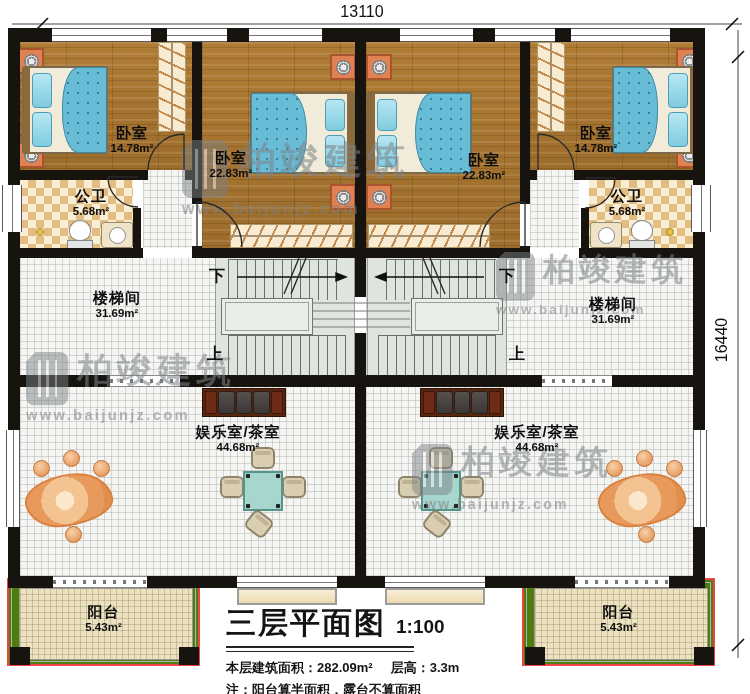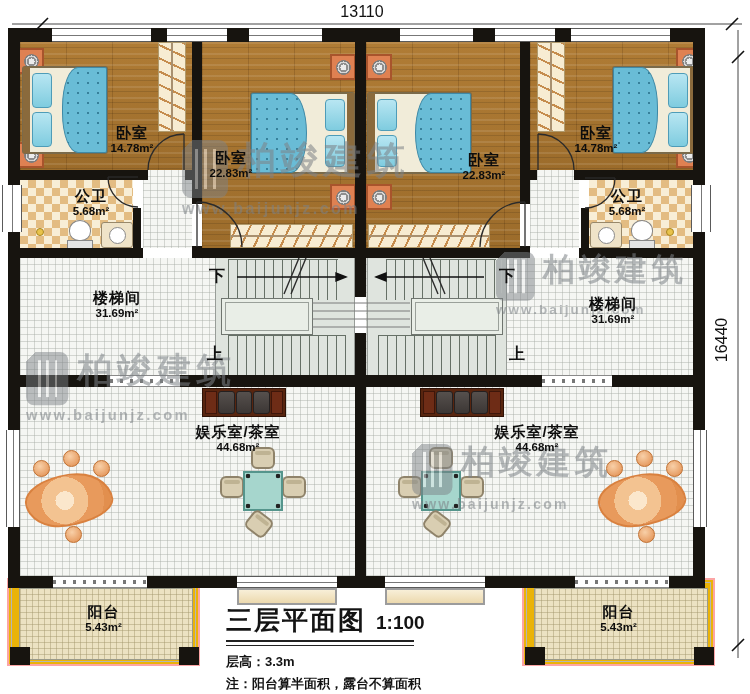--- a/index.html
+++ b/index.html
@@ -63,40 +63,40 @@
   .chair{position:absolute;width:24px;height:22px;background:#d9ceb2;border:2px solid #8f836a;border-radius:6px;box-sizing:border-box;}
   .chair::after{content:"";position:absolute;left:2px;right:2px;top:2px;height:4px;background:#bfb393;border-radius:3px;}
   .ttable{position:absolute;width:40px;height:40px;background:#a6d6cd;border:2px solid #55958c;box-sizing:border-box;
     background-image:radial-gradient(circle at 3px 3px,#222 2px,transparent 2.6px),radial-gradient(circle at calc(100% - 3px) 3px,#222 2px,transparent 2.6px),
     radial-gradient(circle at 3px calc(100% - 3px),#222 2px,transparent 2.6px),radial-gradient(circle at calc(100% - 3px) calc(100% - 3px),#222 2px,transparent 2.6px);}
   .rugset{position:absolute;}
   .rug-blob{position:absolute;border-radius:54% 46% 58% 42% / 46% 60% 42% 55%;transform:rotate(-8deg);
     background:radial-gradient(circle at 45% 50%, #fbe7cc 0 18%, #f3c391 18% 45%, #e89a5c 45% 75%, #e28f4e 75%);border:2px solid #d9813f;box-sizing:border-box;}
   .pouf{position:absolute;width:17px;height:17px;border-radius:50%;background:radial-gradient(circle at 40% 35%,#f8d0a8,#e08a4a);border:1px solid #c06f30;box-sizing:border-box;}
   
-  .balcony{position:absolute;background:#eab308;border:2px solid #fca5a5;box-sizing:border-box;}
+  .balcony{position:absolute;background:#4d7c0f;border:2px solid #ef4444;box-sizing:border-box;}
   .balcony::before{content:"";position:absolute;inset:2px;border:1px solid #b5b5b5;}
   .post{position:absolute;background:#17140f;width:20px;height:18px;}
   
   .rlabel{position:absolute;text-align:center;color:#0d0d0d;line-height:1.12;}
   .rname{font-size:15px;font-weight:700;letter-spacing:1px;}
   .rarea{font-size:11.5px;font-weight:700;}
   .dimtext{position:absolute;font-size:16px;color:#111;text-align:center;}
   
   .wm{position:absolute;opacity:.55;transform-origin:top left;}
   .wm-top{display:flex;align-items:flex-start;gap:10px;}
   .wm-logo{width:46px;height:58px;border-radius:9px;background:linear-gradient(135deg, rgba(125,130,135,0) 10%, rgba(125,130,135,.9) 10%);
     position:relative;overflow:hidden;flex:none;}
   .wm-logo::after{content:"";position:absolute;inset:9px 7px;background:repeating-linear-gradient(90deg, transparent 0 6px, rgba(255,255,255,.85) 6px 9px);}
   .wm-brand{font-size:38px;font-weight:700;letter-spacing:5px;color:#7d8287;line-height:1.1;}
   .wm-url{font-size:16px;font-weight:700;letter-spacing:2.5px;color:#7d8287;margin-top:2px;}
   
   .tblock{position:absolute;left:226px;top:603px;width:300px;color:#141414;}
   .trow1{display:flex;align-items:baseline;gap:10px;}
-  .ttitle{font-size:26px;font-weight:700;letter-spacing:2px;}
+  .ttitle{font-size:30px;font-weight:700;letter-spacing:2px;}
   .tscale{font-size:19px;font-weight:600;}
   .tunderline{width:188px;height:3px;border-top:2px solid #222;border-bottom:1px solid #222;margin-top:2px;}
   .trow2{margin-top:7px;font-size:13px;font-weight:700;display:flex;gap:18px;white-space:nowrap;}
   .trow3{margin-top:4px;font-size:13px;font-weight:700;white-space:nowrap;}
   svg.overlay{position:absolute;left:0;top:0;pointer-events:none;}
 </style>
 </head>
 <body>
 
 <div class="canvas">
@@ -366,20 +366,21 @@
   <div class="dimtext" style="left:332px;top:3px;width:60px;">13110</div>
   <div class="dimtext" style="left:693px;top:330px;width:60px;height:20px;transform:rotate(-90deg);">16440</div>
 
   <div class="tblock">
     <div class="trow1">
       <span class="ttitle">三层平面图</span>
       <span class="tscale">1:100</span>
     </div>
     <div class="tunderline"></div>
     <div class="trow2">
+      <span>本层建筑面积：282.09m²</span>
       <span>层高：3.3m</span>
     </div>
     <div class="trow3">注：阳台算半面积，露台不算面积</div>
   </div>
 
   <svg class="overlay" width="750" height="694" viewBox="0 0 750 694">
     <g stroke="#444" stroke-width="1">
       <line x1="12" y1="24" x2="742" y2="24"></line>
       <line x1="738" y1="30" x2="738" y2="658"></line>
     </g>

